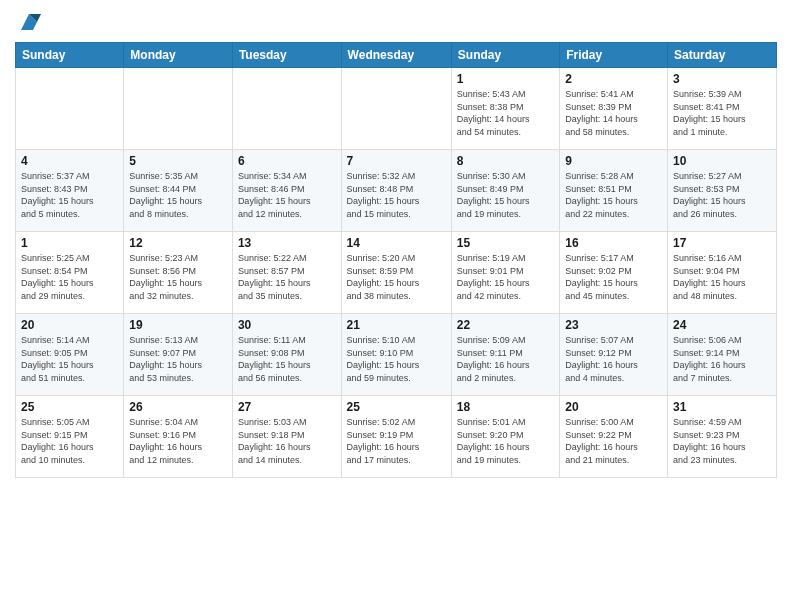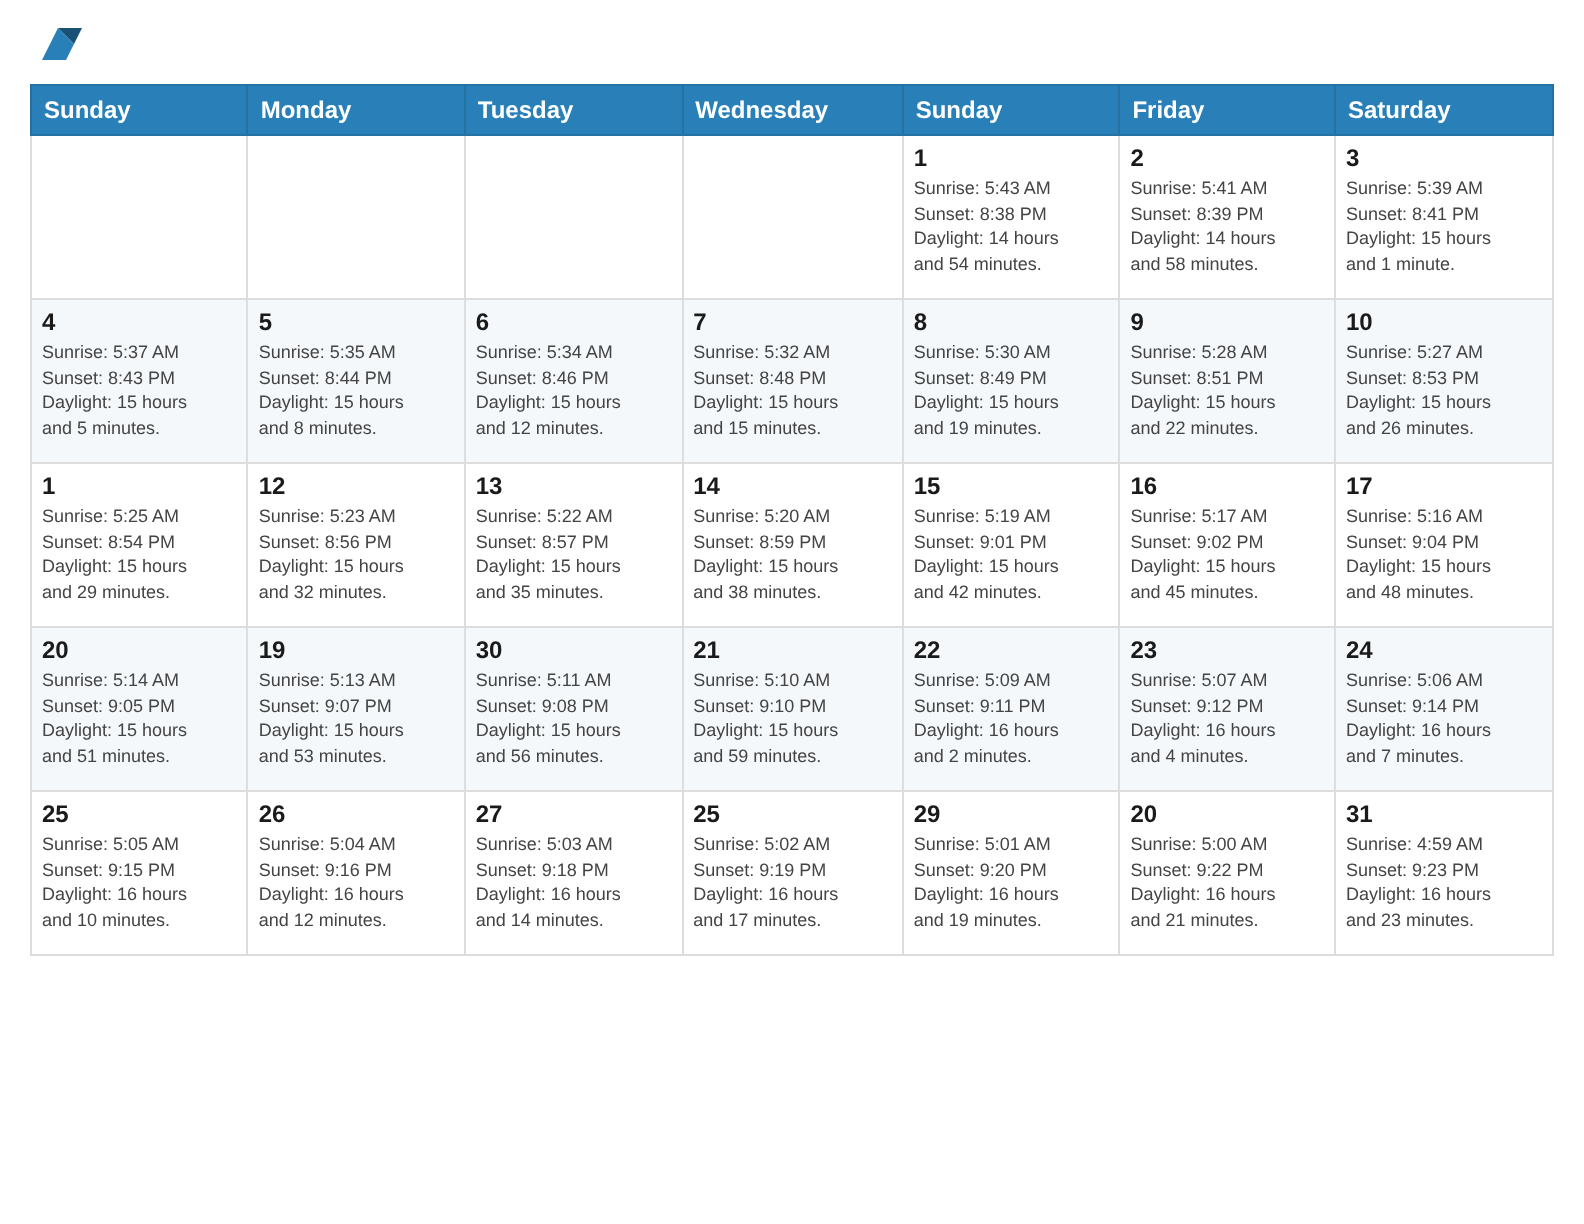--- a/index.html
+++ b/index.html
@@ -253,21 +253,21 @@
           </td>
           <td>
             <span class="day-number">27</span>
             <div class="day-info">Sunrise: 5:03 AM<br>Sunset: 9:18 PM<br>Daylight: 16 hours<br>and 14 minutes.</div>
           </td>
           <td>
             <span class="day-number">25</span>
             <div class="day-info">Sunrise: 5:02 AM<br>Sunset: 9:19 PM<br>Daylight: 16 hours<br>and 17 minutes.</div>
           </td>
           <td>
-            <span class="day-number">29</span>
+            <span class="day-number">18</span>
             <div class="day-info">Sunrise: 5:01 AM<br>Sunset: 9:20 PM<br>Daylight: 16 hours<br>and 19 minutes.</div>
           </td>
           <td>
             <span class="day-number">20</span>
             <div class="day-info">Sunrise: 5:00 AM<br>Sunset: 9:22 PM<br>Daylight: 16 hours<br>and 21 minutes.</div>
           </td>
           <td>
             <span class="day-number">31</span>
             <div class="day-info">Sunrise: 4:59 AM<br>Sunset: 9:23 PM<br>Daylight: 16 hours<br>and 23 minutes.</div>
           </td>

